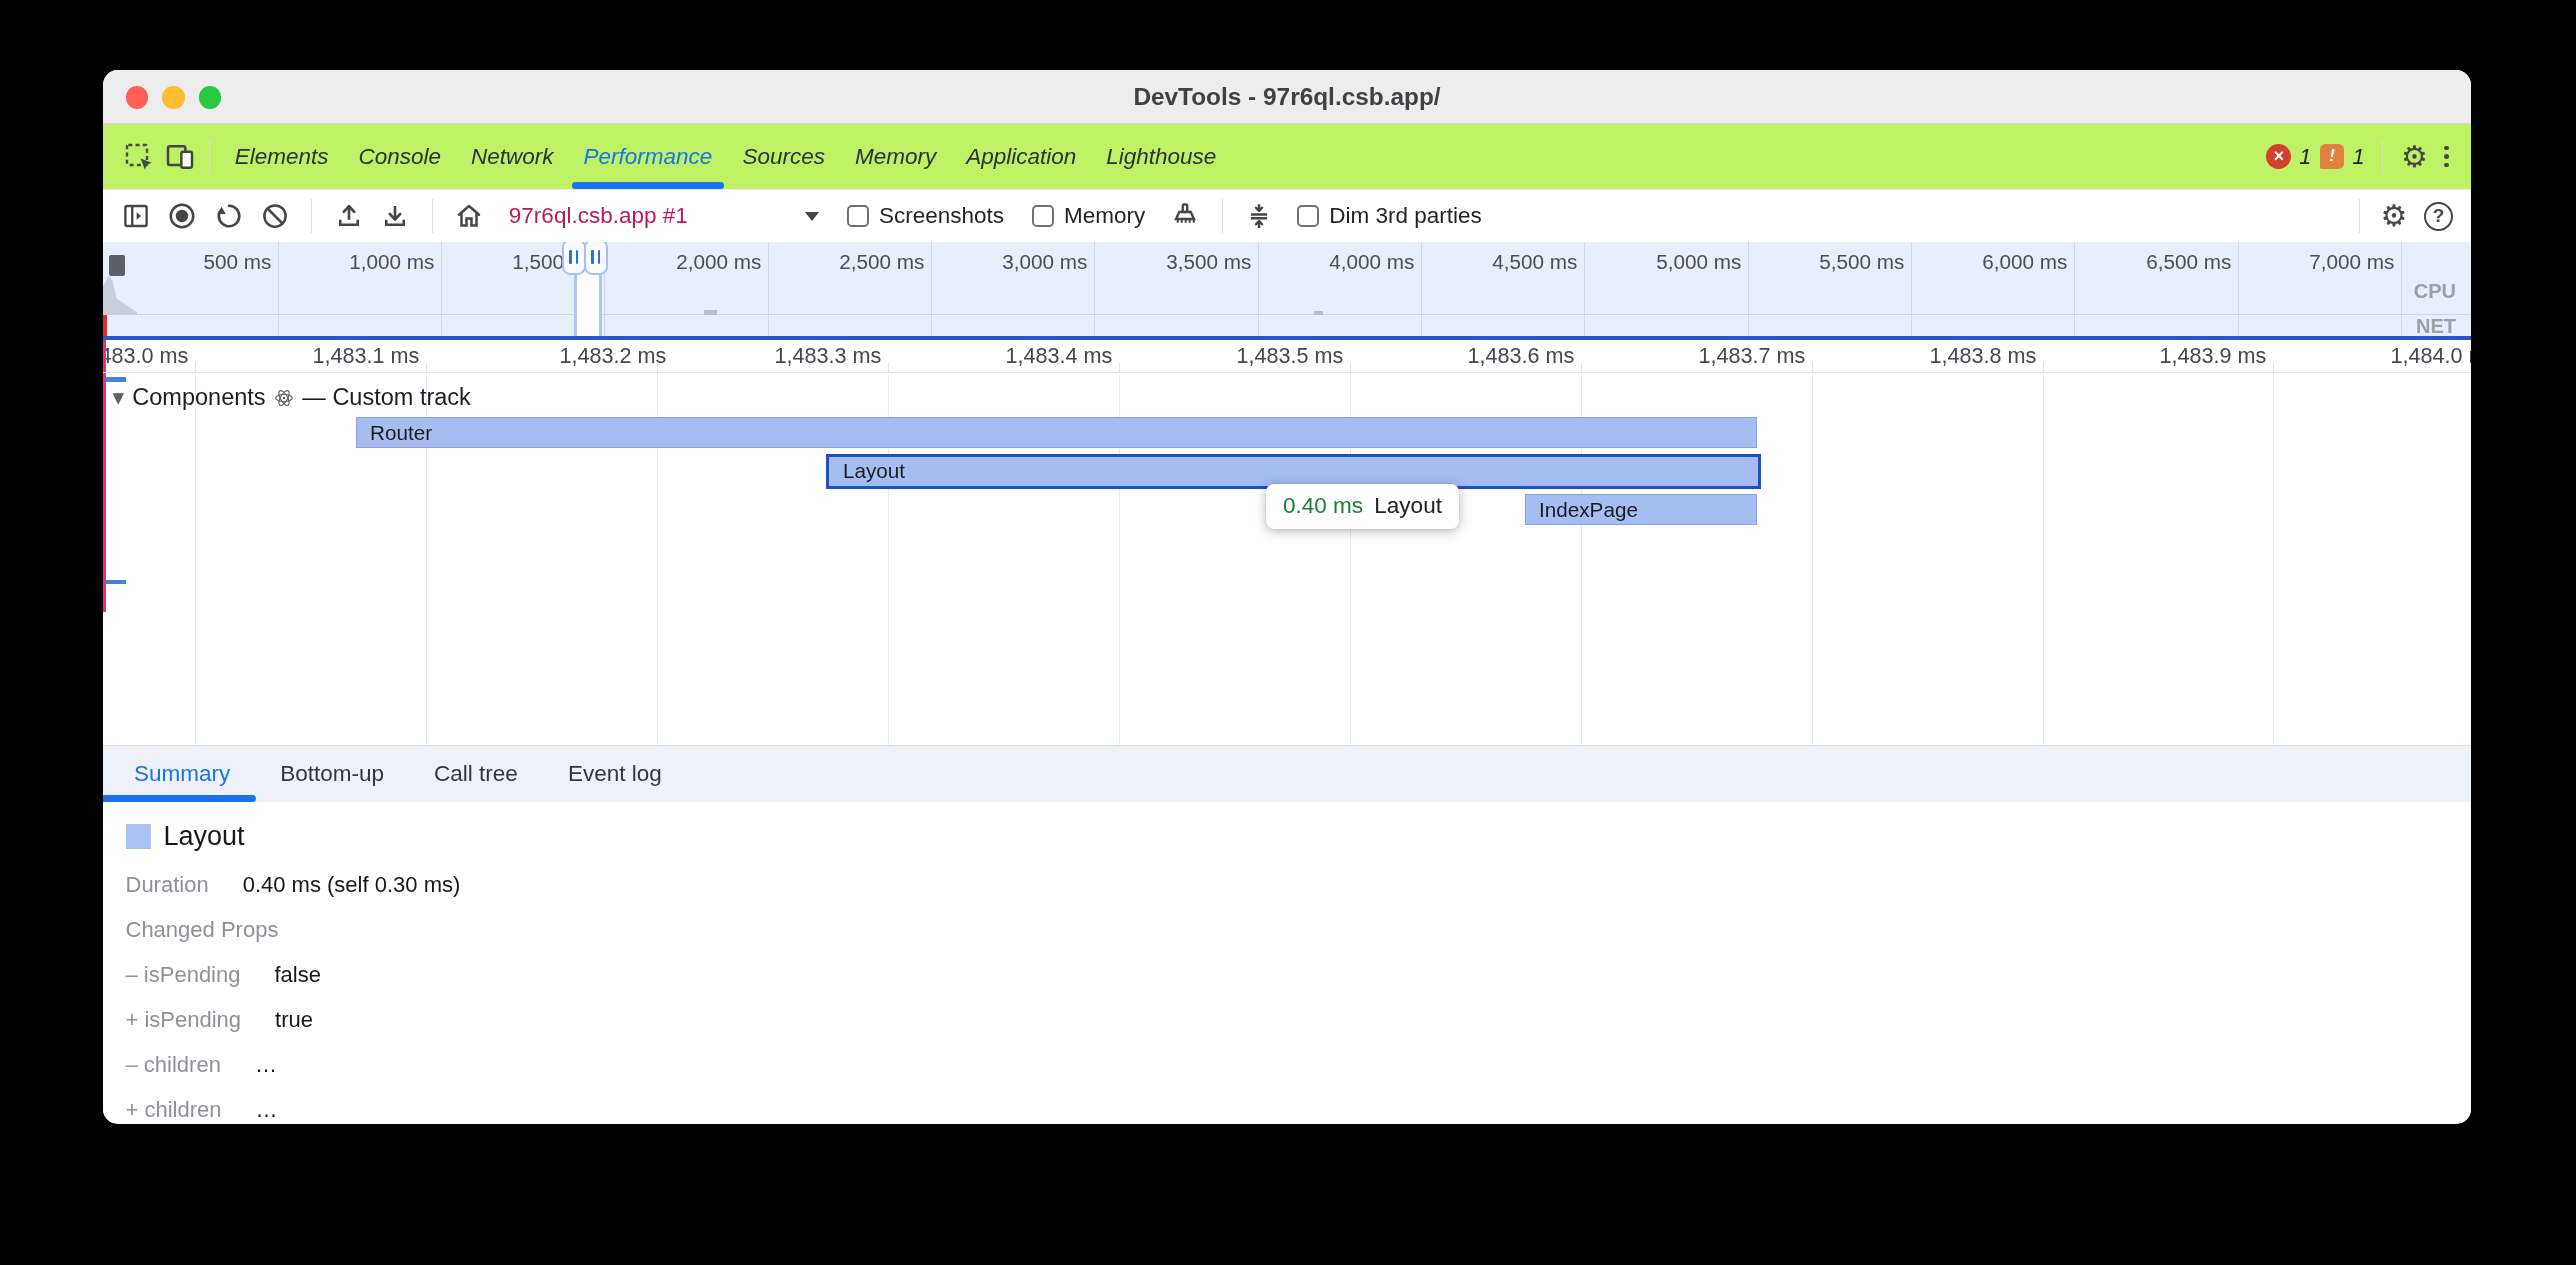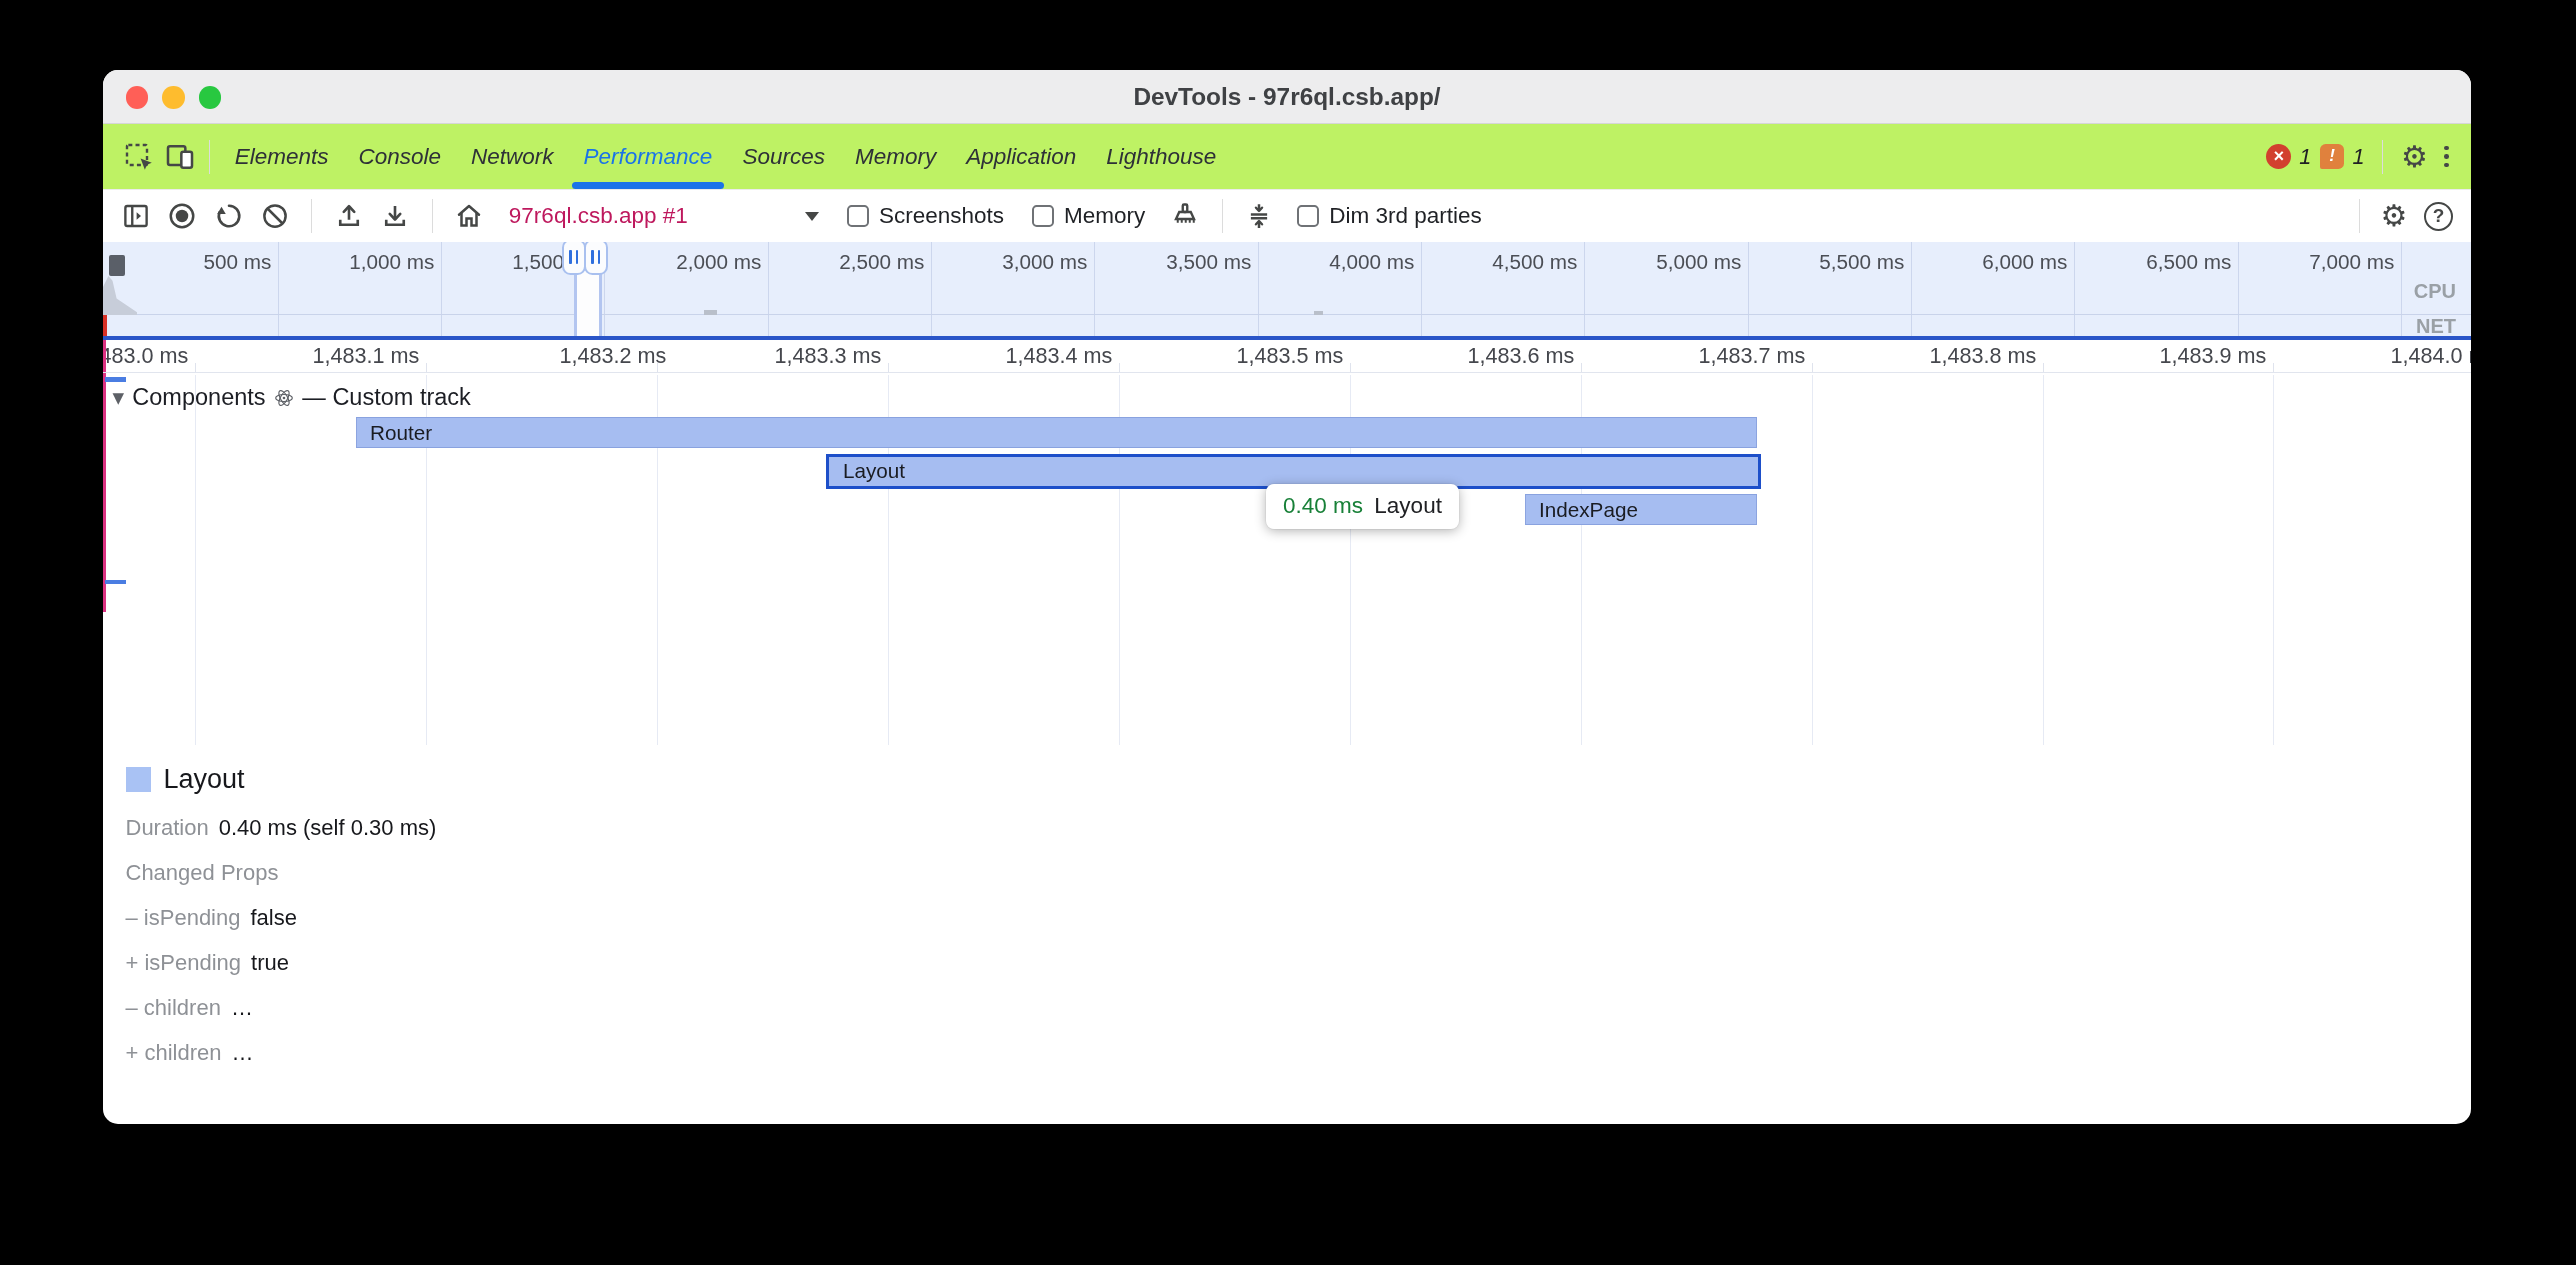--- a/index.html
+++ b/index.html
@@ -98,21 +98,21 @@
   .btab { padding:0 25px; font-size:22.5px; color:#33363c; height:100%; display:flex; align-items:center; }
   .btab:first-child { padding-left:31px; }
   .btab.active { color:#1a73e8; }
   .b-underline { position:absolute; left:0; bottom:0; width:153px; height:6.6px;
                  background:#1a73e8; border-radius:0 3.8px 3.8px 0; }
 
   
   .summary { background:#fff; padding:19px 0 0 22.5px; }
   .sum-title { display:flex; align-items:center; gap:13px; font-size:27px; color:#17181c; margin-bottom:20.7px; }
   .swatch { width:25px; height:25px; background:#a9c2f4; }
-  .sum-row { display:flex; gap:10px; font-size:22px; margin-bottom:19px; }
+  .sum-row { display:flex; gap:34px; font-size:22px; margin-bottom:19px; }
   .sum-row .lbl { color:#8e9196; }
   .sum-row .val { color:#17181c; }
 
   svg { display:block; }
 </style>
 </head>
 <body>
 
 <div id="window">
 
@@ -386,20 +386,35 @@
     <div class="bar" style="left:253px; top:44px; width:1401px">Router</div>
     <div class="bar selected" style="left:723px; top:81px; width:935px">Layout</div>
     <div class="bar" style="left:1422px; top:121px; width:232px">IndexPage</div>
 
     <div class="tooltip">
       <span class="tt-dur">0.40 ms</span>
       <span class="tt-name">Layout</span>
     </div>
   </div>
 
+  <div class="bottombar">
+    <div class="btab active">
+        <span>Summary</span>
+      </div>
+    <div class="btab">
+        <span>Bottom-up</span>
+      </div>
+    <div class="btab">
+        <span>Call tree</span>
+      </div>
+    <div class="btab">
+        <span>Event log</span>
+      </div>
+    <div class="b-underline"></div>
+  </div>
 
   <div class="summary">
     <div class="sum-title">
       <span class="swatch"></span>
       <span>Layout</span>
     </div>
     <div class="sum-row">
       <span class="lbl">Duration</span>
       <span class="val">0.40 ms (self 0.30 ms)</span>
     </div>

